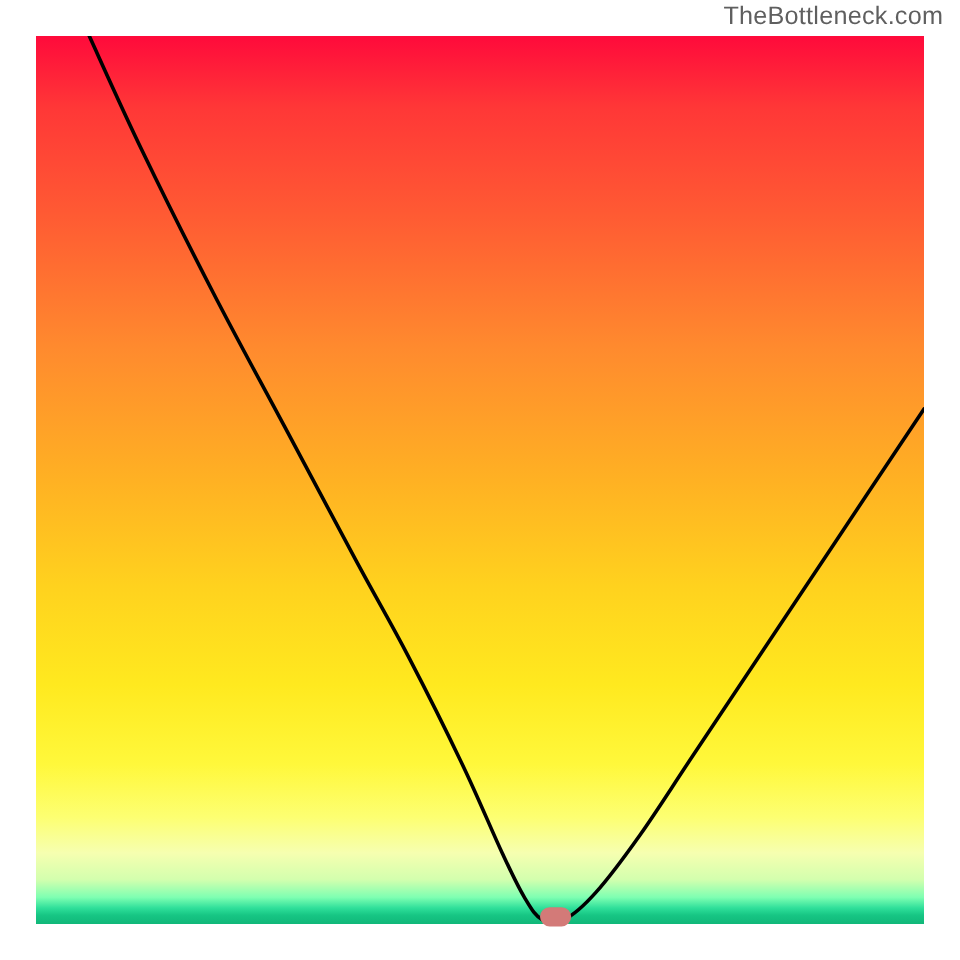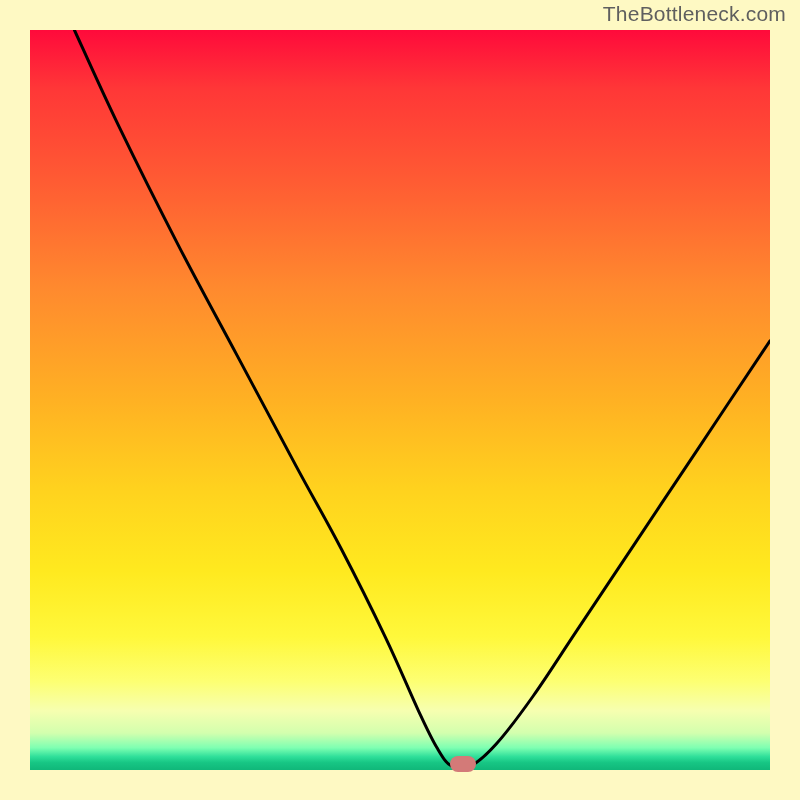--- a/index.html
+++ b/index.html
@@ -7,21 +7,21 @@
     padding: 0;
     width: 800px;
     height: 800px;
     background: #000;
     font-family: Arial, Helvetica, sans-serif;
   }
   .stage {
     position: relative;
     width: 800px;
     height: 800px;
-    background: #fef9c3;
+    background: #ffffff;
   }
   .watermark {
     position: absolute;
     top: 2px;
     right: 14px;
     color: #5f5f5f;
     font-size: 21px;
     letter-spacing: 0.2px;
     font-weight: 500;
   }

